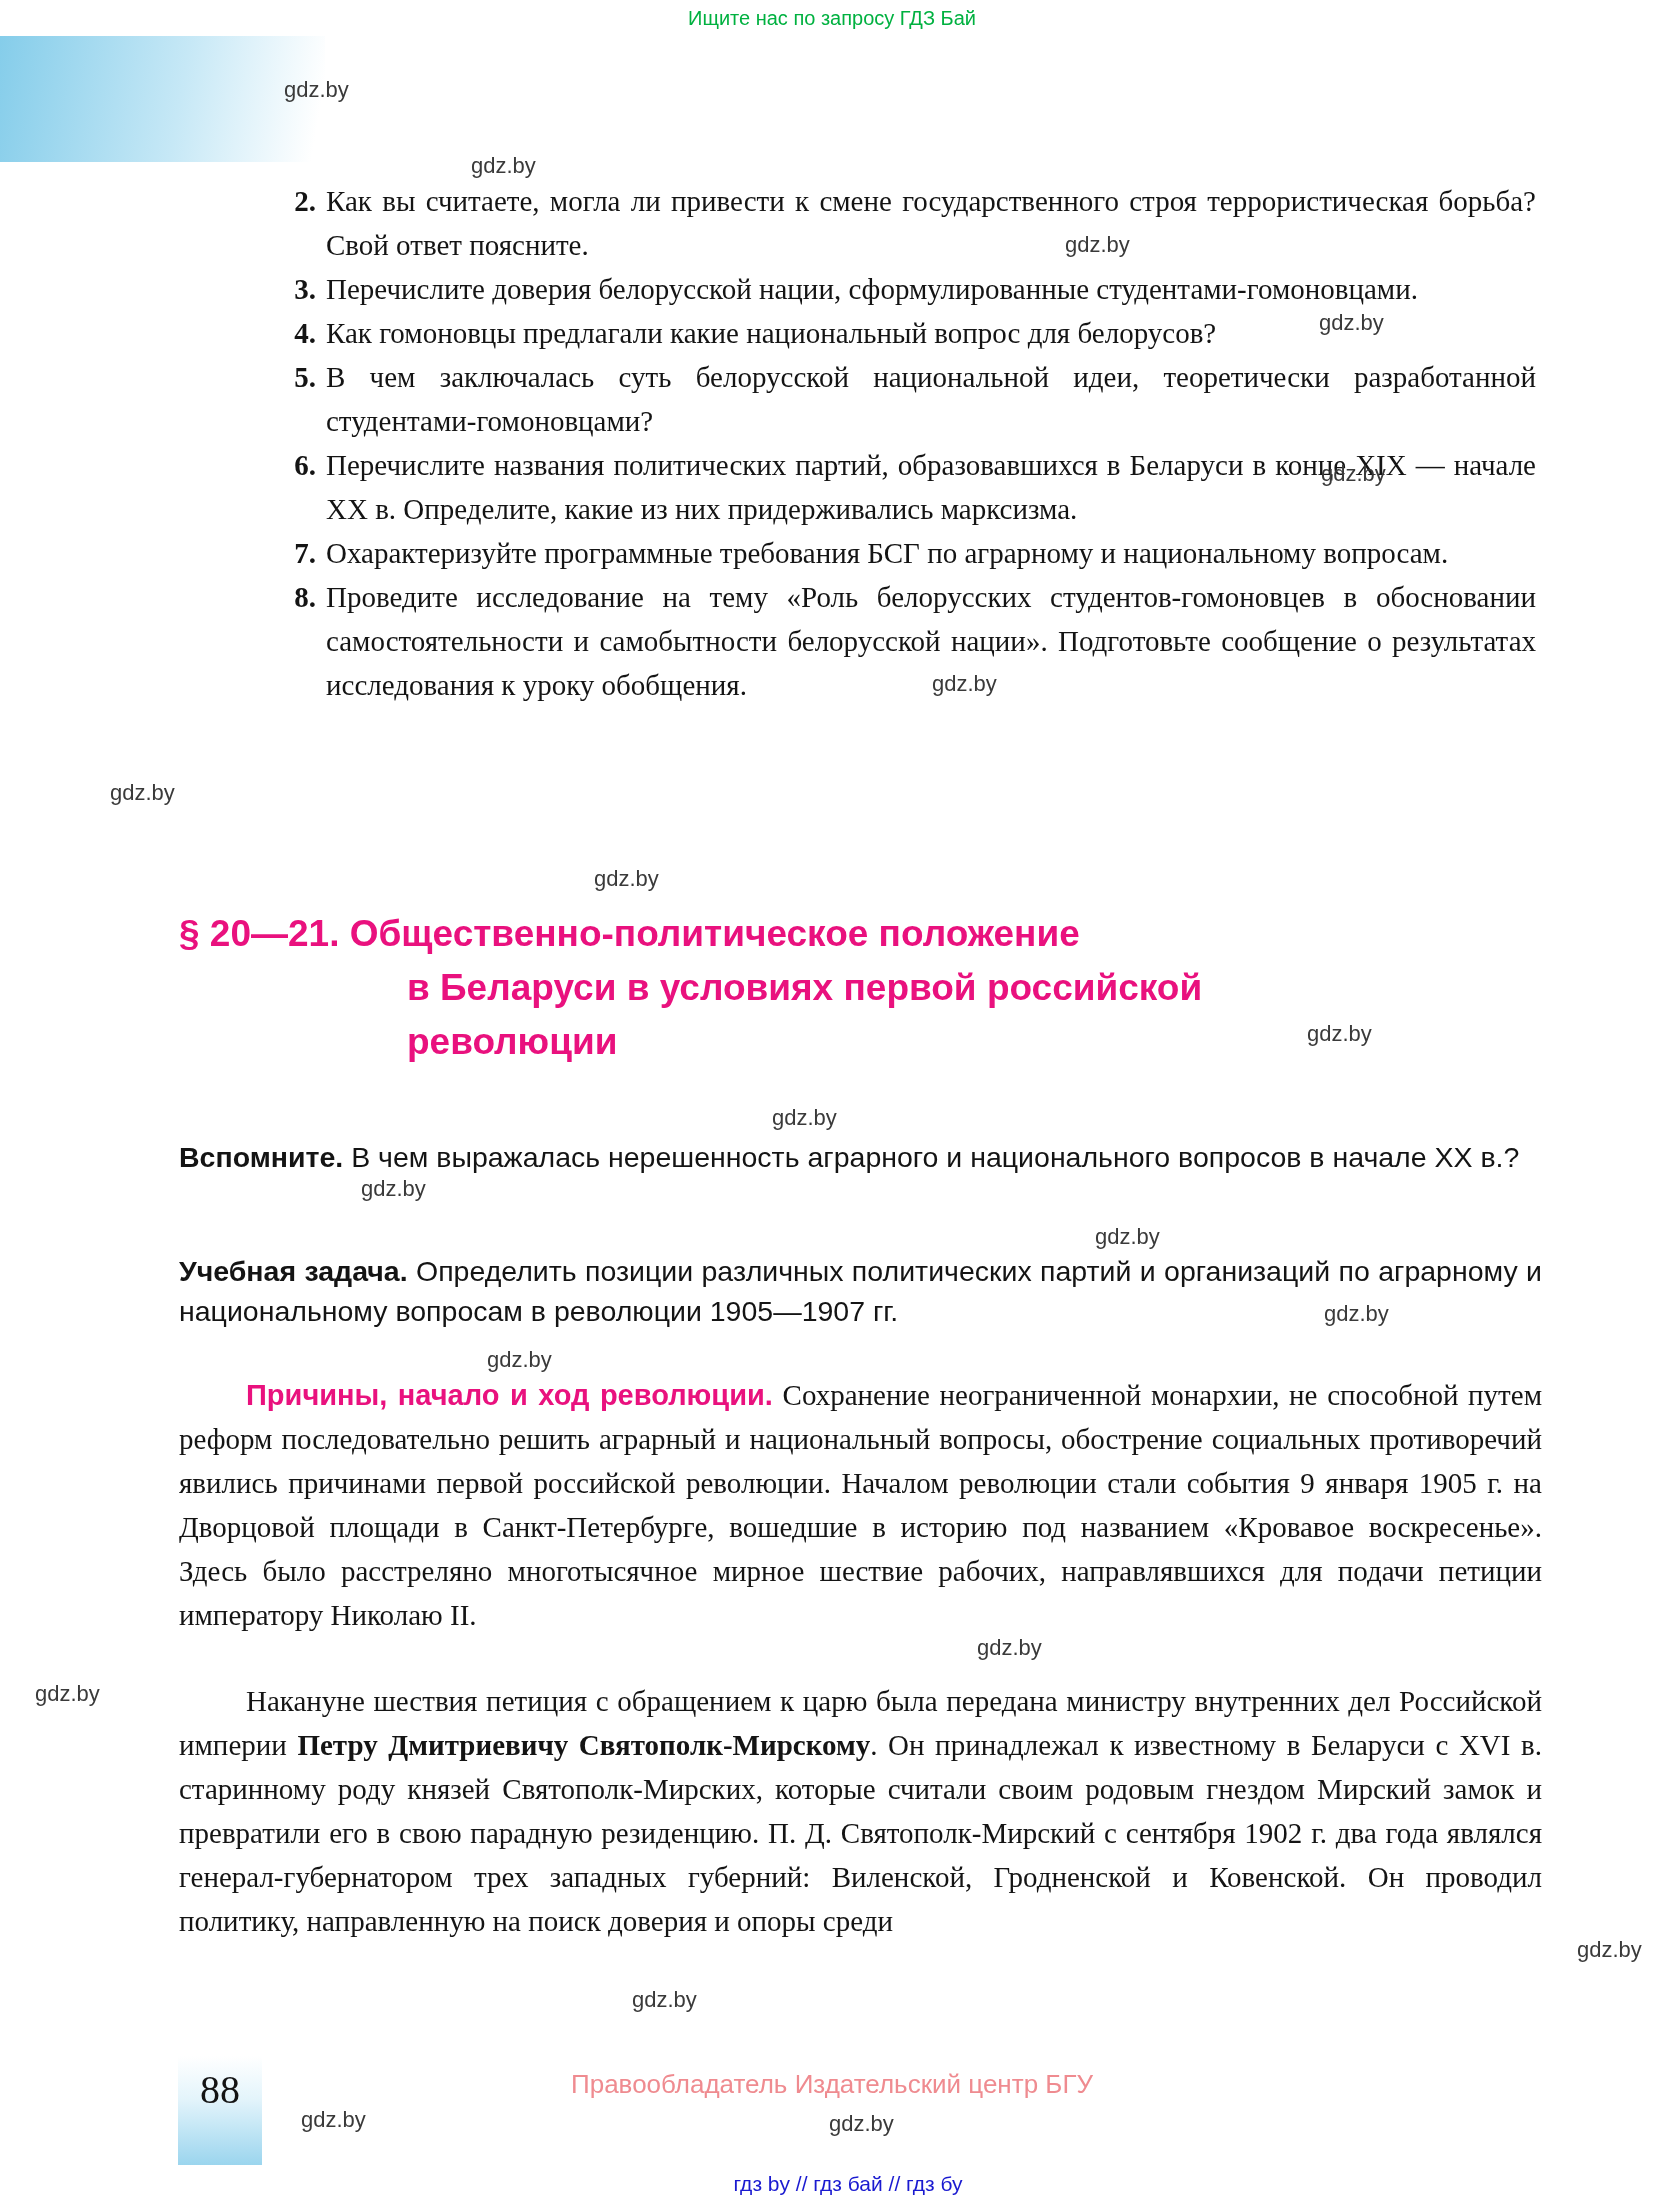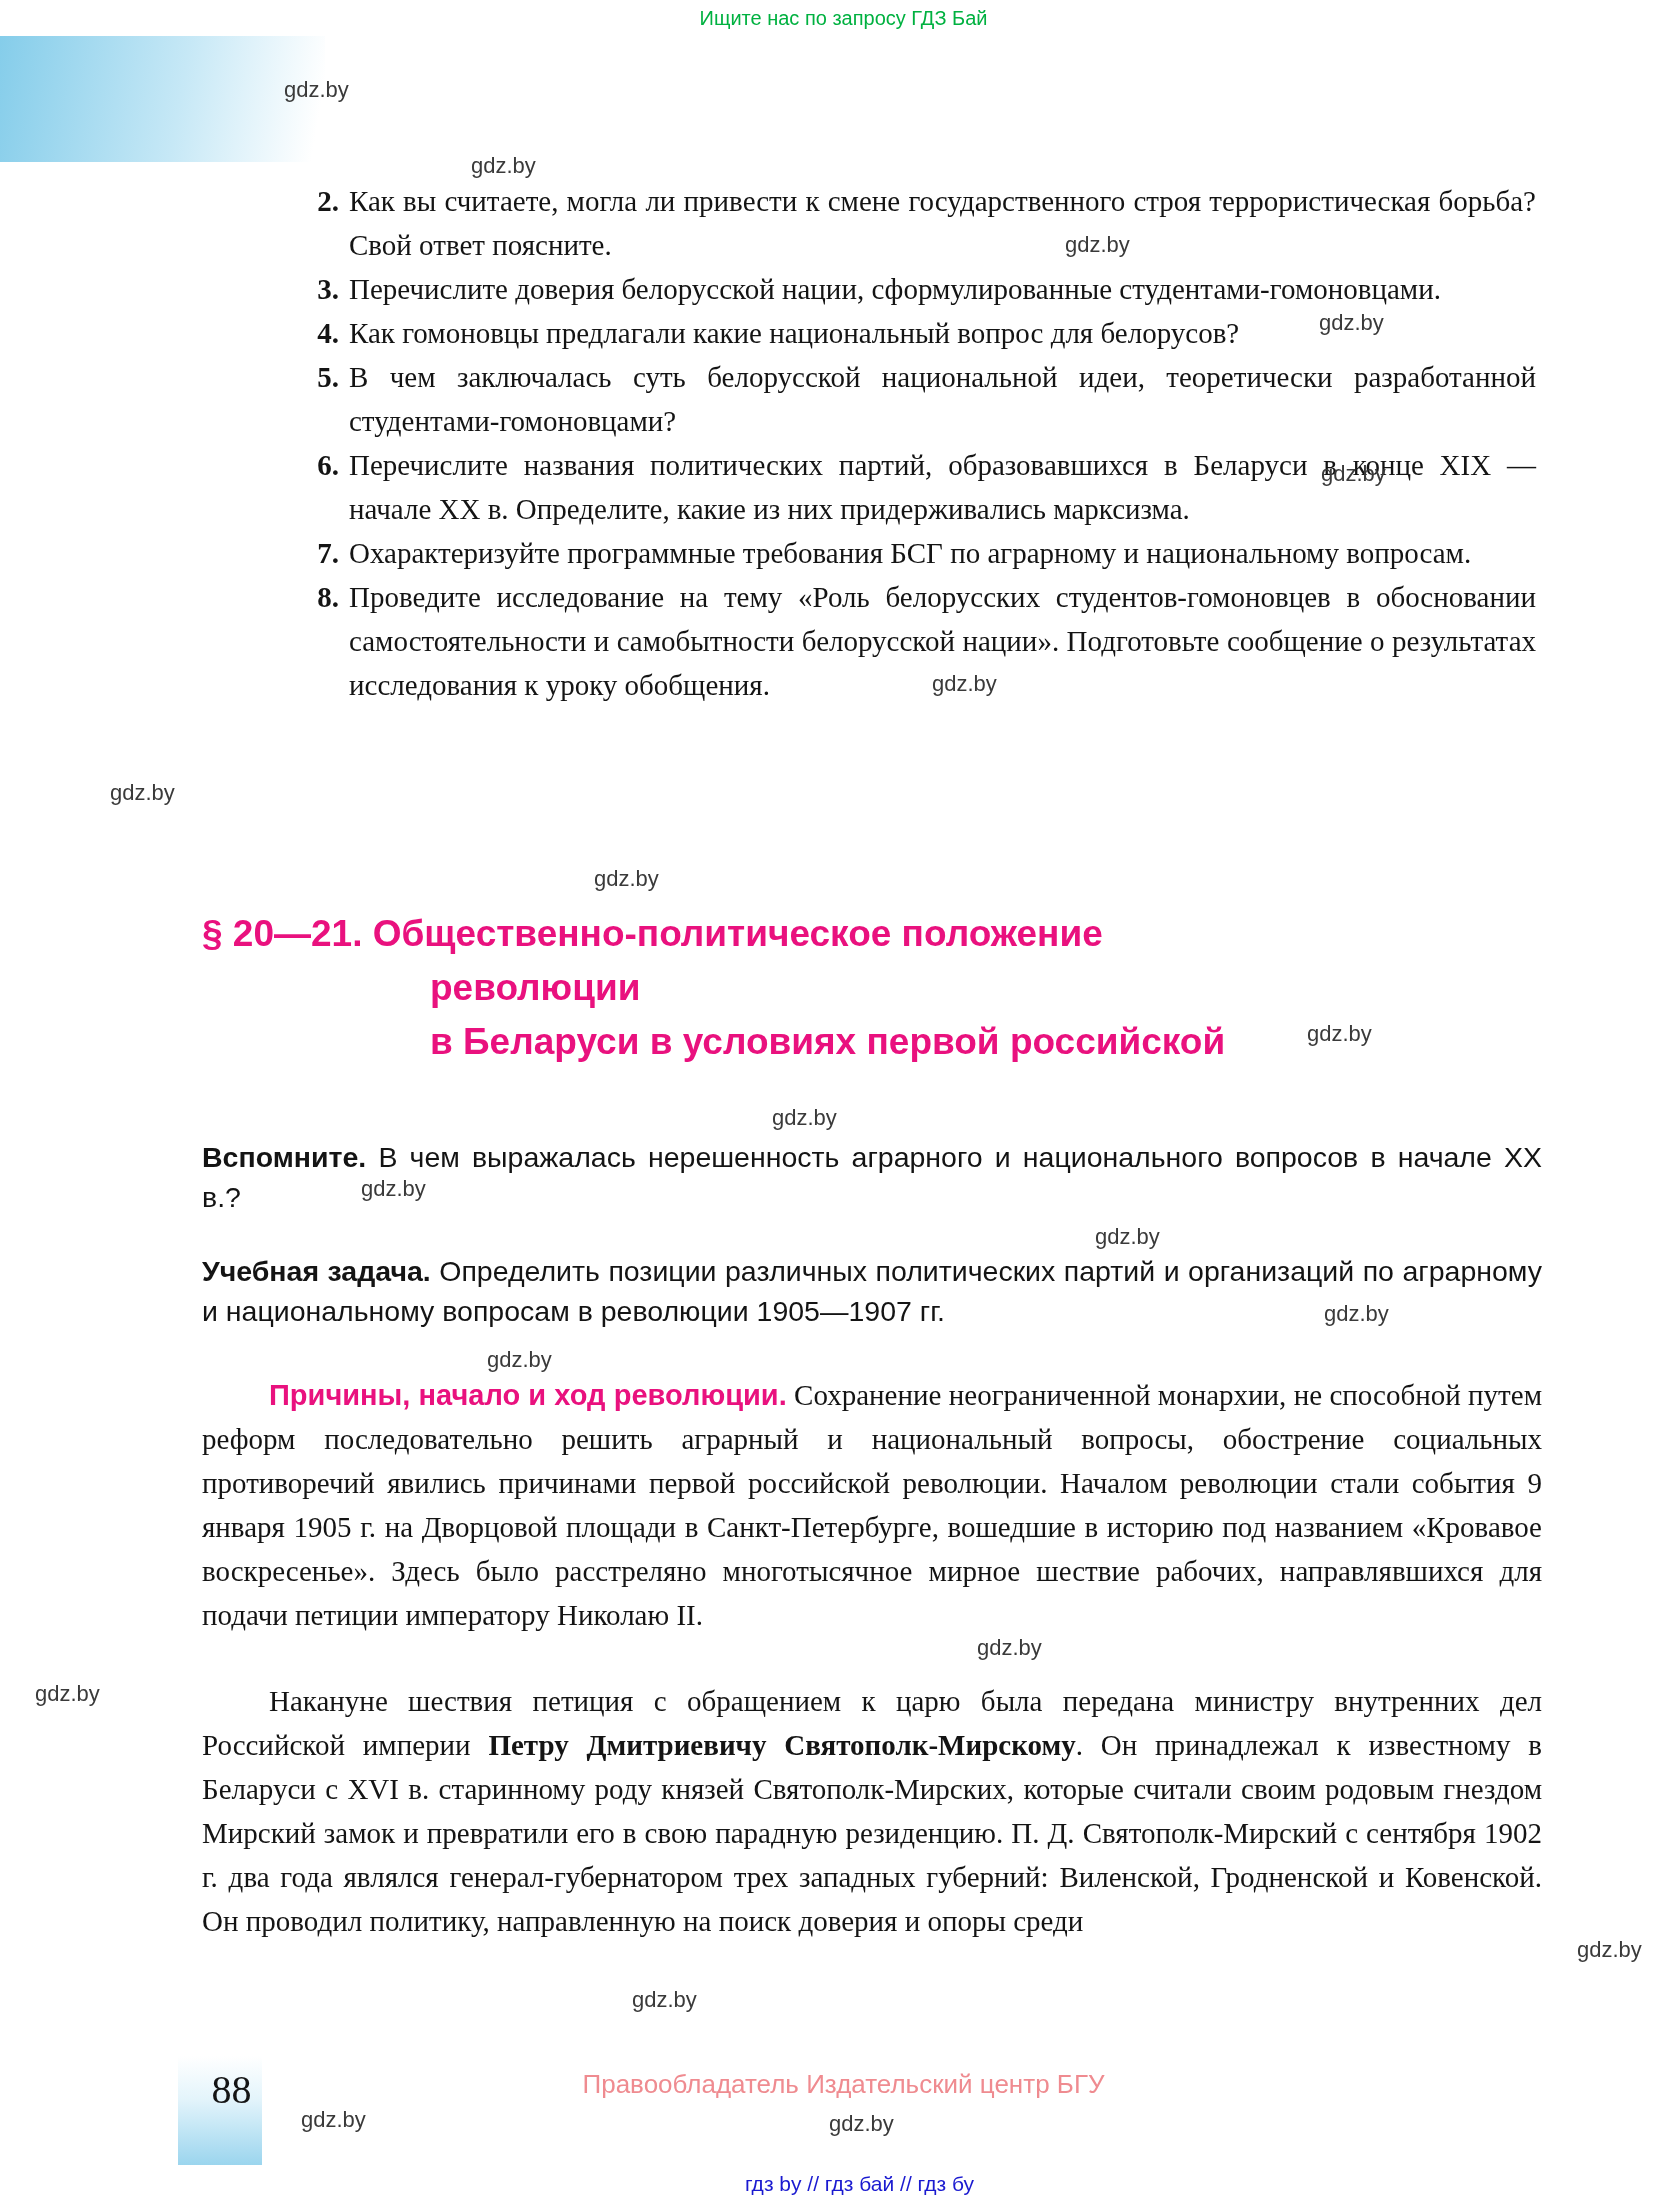--- a/index.html
+++ b/index.html
@@ -7,21 +7,21 @@
     --banner_green: #00b140;
     --link_blue: #1a1ad0;
     --copyright_pink: #ef8b90;
   }
   * { margin:0; padding:0; box-sizing:border-box; }
   html,body { background:#ffffff; }
   body {
     width:1664px; height:2205px; position:relative; overflow:hidden;
     font-family:"Liberation Serif","DejaVu Serif",serif; color:#141414;
   }
-  .abs { position:absolute;padding-left:23px; }
+  .abs { position:absolute; }
 
   .banner {
     top:6.7px; left:0; width:100%; text-align:center;
     font-family:"Liberation Sans","DejaVu Sans",sans-serif;
     font-size:20px; color:var(--banner_green);
   }
   .corner {
     left:0; top:36px; width:325px; height:126px;
     background:linear-gradient(100deg,#85cdea 0%,#c6e8f6 55%,#ffffff 96%);
   }
@@ -115,22 +115,22 @@
     <span class="qtext">Охарактеризуйте программные требования БСГ по аграрному и национальному вопросам.</span>
   </div>
   <div class="q">
     <span class="qnum">8.</span>
     <span class="qtext">Проведите исследование на тему «Роль белорусских студентов-гомоновцев в обосновании самостоятельности и самобытности белорусской нации». Подготовьте сообщение о результатах исследования к уроку обобщения.</span>
   </div>
 </div>
 
 <div class="abs heading">
   <div class="hl">§ 20—21. Общественно-политическое положение</div>
+  <div class="hl cont">в Беларуси в условиях первой российской</div>
   <div class="hl cont">революции</div>
-  <div class="hl cont">в Беларуси в условиях первой российской</div>
 </div>
 
 <p class="abs block recall"><b>Вспомните.</b> <span>В чем выражалась нерешенность аграрного и национального вопросов в начале XX в.?</span></p>
 
 <p class="abs block task"><b>Учебная задача.</b> <span>Определить позиции различных политических партий и организаций по аграрному и национальному вопросам в революции 1905—1907 гг.</span></p>
 
 <p class="abs par p1"><span class="lead">Причины, начало и ход революции.</span> <span>Сохранение неограниченной монархии, не способной путем реформ последовательно решить аграрный и национальный вопросы, обострение социальных противоречий явились причинами первой российской революции. Началом революции стали события 9 января 1905 г. на Дворцовой площади в Санкт-Петербурге, вошедшие в историю под названием «Кровавое воскресенье». Здесь было расстреляно многотысячное мирное шествие рабочих, направлявшихся для подачи петиции императору Николаю II.</span></p>
 
 <p class="abs par p2"><span>Накануне шествия петиция с обращением к царю была передана министру внутренних дел Российской империи </span><b class="bname">Петру Дмитриевичу Святополк-Мирскому</b><span>. Он принадлежал к известному в Беларуси с XVI в. старинному роду князей Святополк-Мирских, которые считали своим родовым гнездом Мирский замок и превратили его в свою парадную резиденцию. П. Д. Святополк-Мирский с сентября 1902 г. два года являлся генерал-губернатором трех западных губерний: Виленской, Гродненской и Ковенской. Он проводил политику, направленную на поиск доверия и опоры среди</span></p>
 

